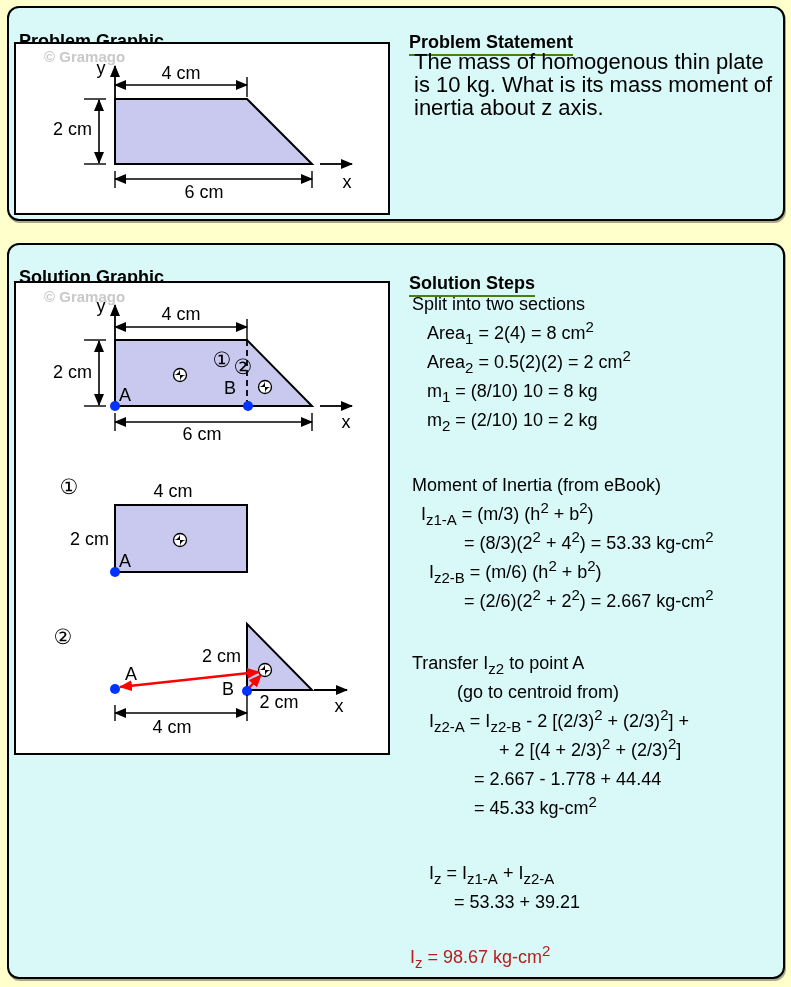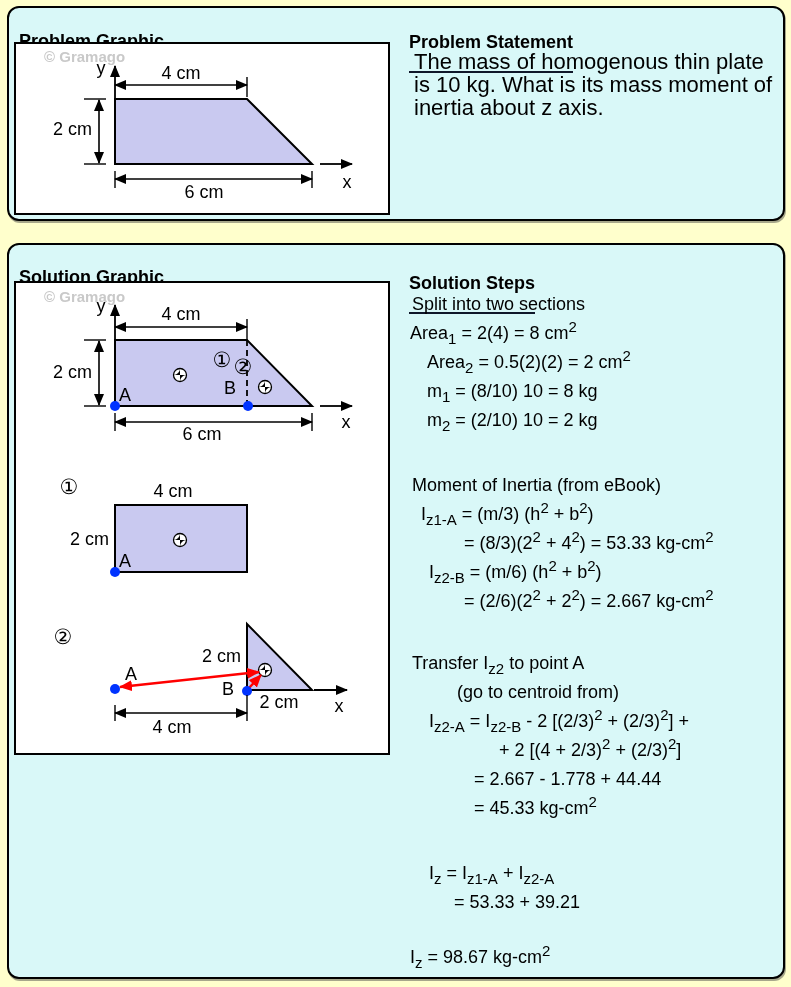--- a/index.html
+++ b/index.html
@@ -4,33 +4,33 @@
 <style>
   html,body{margin:0;padding:0;}
   .page{position:relative;width:791px;height:987px;background:#FFFFCC;
         font-family:"Liberation Sans",sans-serif;color:#000;overflow:hidden;}
   .panel{position:absolute;left:7px;width:778px;background:#D9F8F8;
          border:2px solid #000;border-radius:12px;box-sizing:border-box;
          box-shadow:1px 2px 0 rgba(60,60,60,.45);}
   .panel.top{top:6px;height:215px;text-decoration:underline;}
   .panel.bottom{top:243px;height:736px;}
   .ptitle{position:absolute;font-size:18px;font-weight:bold;white-space:nowrap;}
-  .uline{border-bottom:2px solid #0f172a;padding-bottom:18px;}
+  .uline{border-bottom:2px solid #4d7c0f;padding-bottom:1px;}
   .gbox{position:absolute;left:5px;background:#fff;border:2px solid #000;box-sizing:border-box;}
   .gbox svg{display:block;}
   .gbox text{font-size:18px;fill:#000;}
   .gbox text.wm{font-size:15px;fill:#C9C9C9;font-weight:bold;}
   .gbox text.mark{font-size:21px;}
   .statement-text{position:absolute;left:405px;top:42px;width:362px;
                   font-size:22px;line-height:23px;}
   .steps{position:absolute;left:401px;top:45px;width:382px;font-size:18px;}
   .line{line-height:29px;white-space:nowrap;}
   .line sub,.line sup{line-height:0;}
   .g36{margin-top:36px;} .g33{margin-top:33px;} .g26{margin-top:26px;}
-  .result{color:#000000;}
+  .result{color:#b91c1c;}
 </style>
 </head>
 <body>
 
 <div class="page">
 
   <section class="panel top">
     <h2 class="ptitle" style="left:10px;top:8px;">Problem Graphic</h2>
 
     <div class="gbox" style="top:34px;width:376px;height:173px;">
@@ -148,21 +148,21 @@
           <line x1="101" y1="432" x2="233" y2="432" stroke="#000" stroke-width="1.6" marker-start="url(#ab2)" marker-end="url(#ab2)"></line>
           <text x="158" y="452" text-anchor="middle">4 cm</text>
         </g>
       </svg>
     </div>
 
     <h2 class="ptitle uline" style="left:400px;top:13px;">Solution Steps</h2>
 
     <div class="steps">
       <div class="line" style="margin-left:2px">Split into two sections</div>
-      <div class="line" style="">Area<sub>1</sub> = 2(4) = 8 cm<sup>2</sup></div>
+      <div class="line" style="margin-left:17px">Area<sub>1</sub> = 2(4) = 8 cm<sup>2</sup></div>
       <div class="line" style="margin-left:17px">Area<sub>2</sub> = 0.5(2)(2) = 2 cm<sup>2</sup></div>
       <div class="line" style="margin-left:17px">m<sub>1</sub> = (8/10) 10 = 8 kg</div>
       <div class="line" style="margin-left:17px">m<sub>2</sub> = (2/10) 10 = 2 kg</div>
       <div class="line g36" style="margin-left:2px">Moment of Inertia (from eBook)</div>
       <div class="line" style="margin-left:11px">I<sub>z1-A</sub> = (m/3) (h<sup>2</sup> + b<sup>2</sup>)</div>
       <div class="line" style="margin-left:54px">= (8/3)(2<sup>2</sup> + 4<sup>2</sup>) = 53.33 kg-cm<sup>2</sup></div>
       <div class="line" style="margin-left:19px">I<sub>z2-B</sub> = (m/6) (h<sup>2</sup> + b<sup>2</sup>)</div>
       <div class="line" style="margin-left:54px">= (2/6)(2<sup>2</sup> + 2<sup>2</sup>) = 2.667 kg-cm<sup>2</sup></div>
       <div class="line g33" style="margin-left:2px">Transfer I<sub>z2</sub> to point A</div>
       <div class="line" style="margin-left:47px">(go to centroid from)</div>

